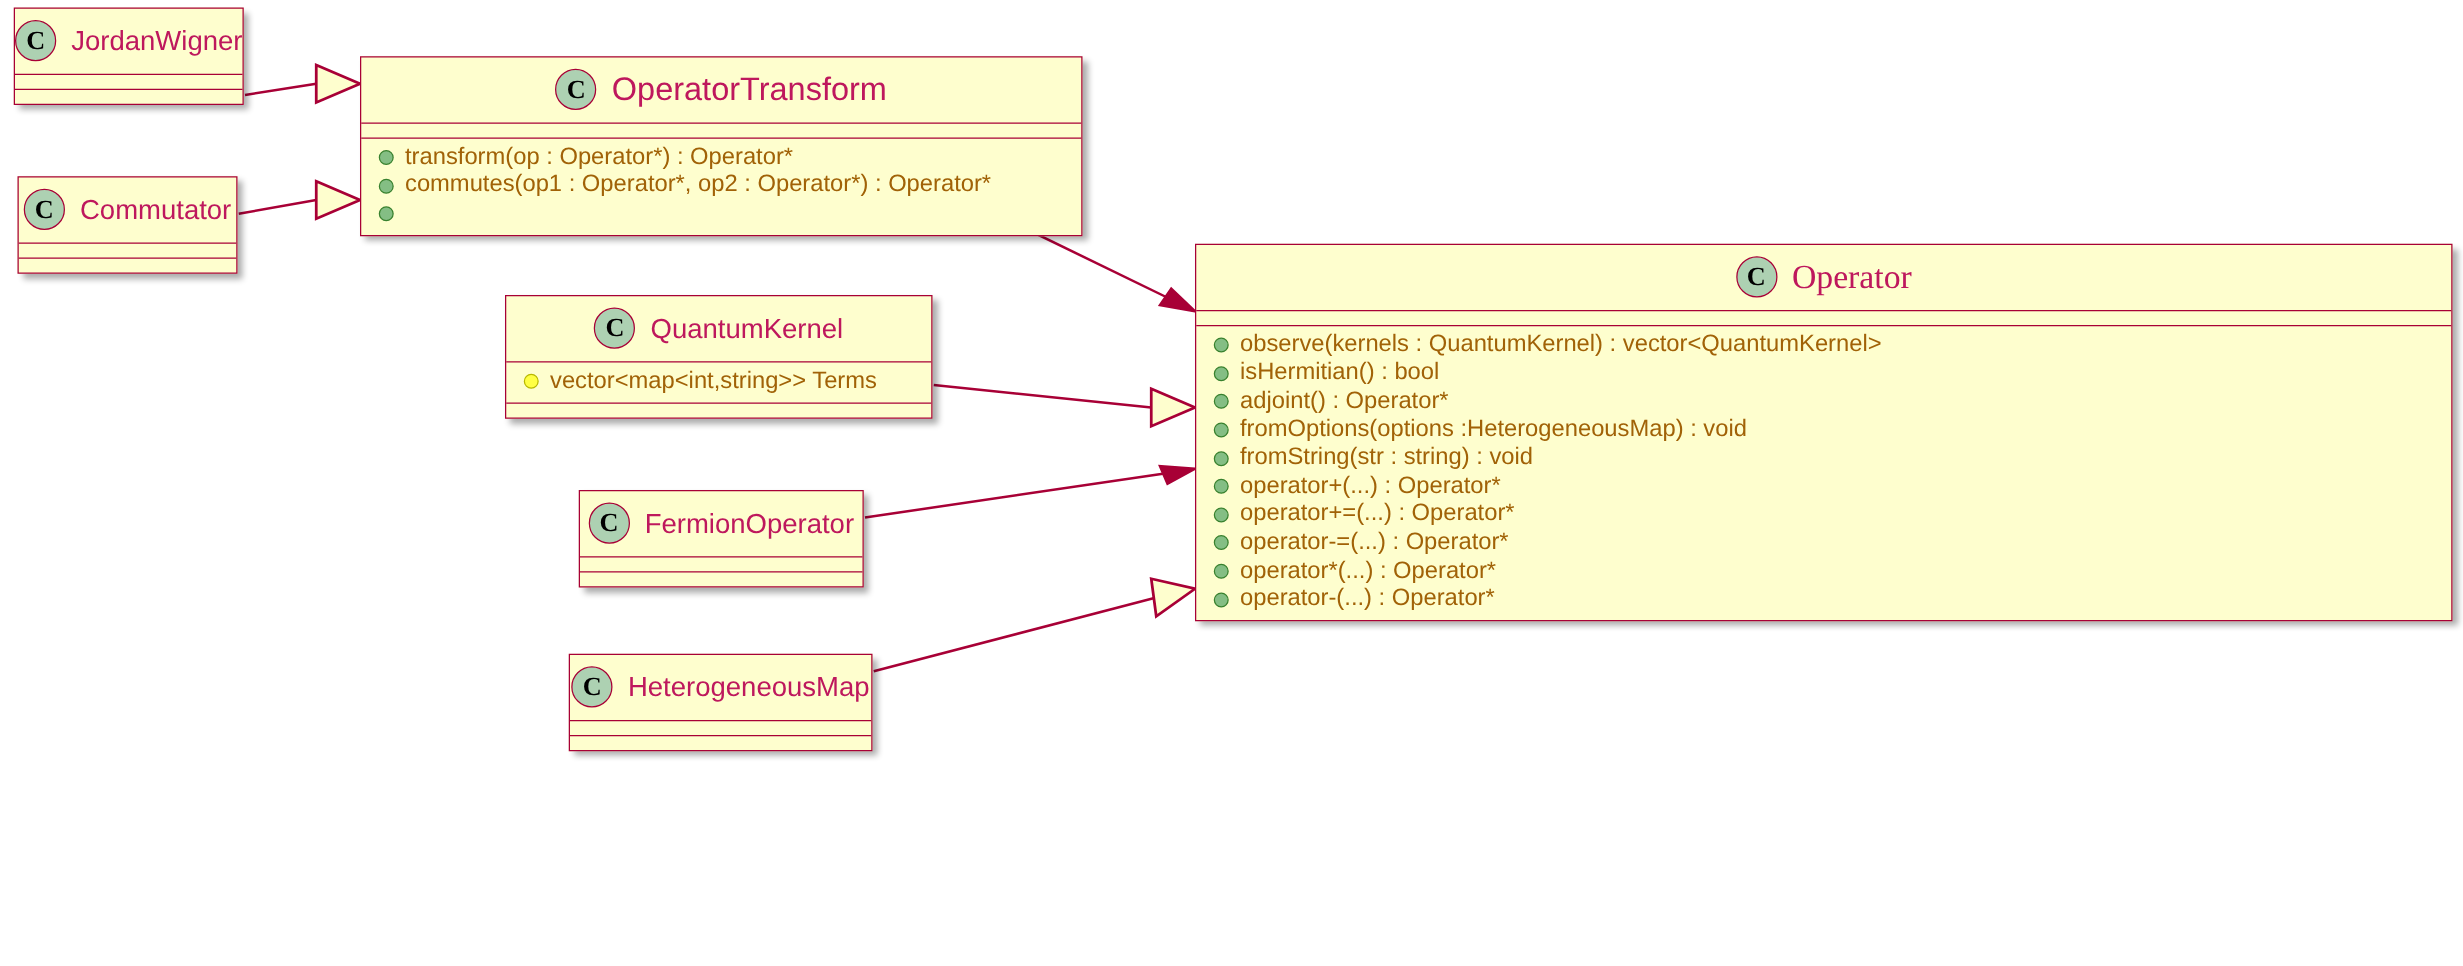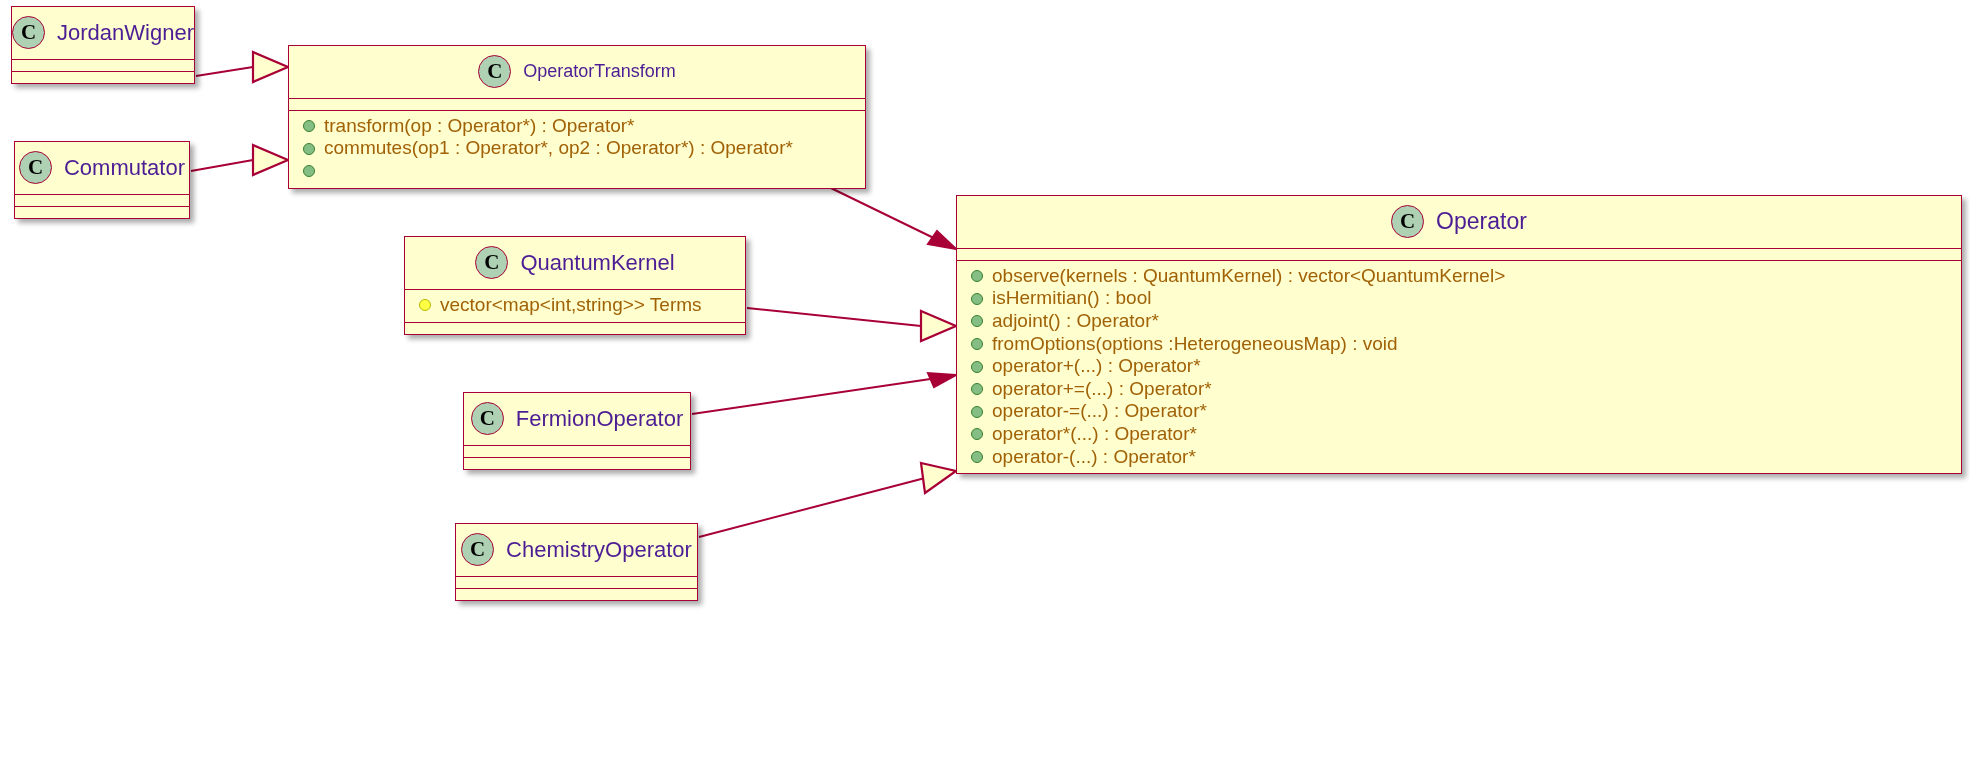--- a/index.html
+++ b/index.html
@@ -31,21 +31,21 @@
   }
   .cls-badge{
     width:31px;height:31px;border-radius:50%;
     background:#ADD1B2;border:1.5px solid #A80036;
     display:flex;align-items:center;justify-content:center;
     font-weight:bold;font-size:21px;color:#000;
     font-family:"Liberation Serif","DejaVu Serif",serif;
     line-height:1;flex:0 0 auto;
   }
   .cls-name{
-    font-size:22px;color:#4c1d95;white-space:nowrap;
+    font-size:22px;color:#be185d;white-space:nowrap;
   }
   .uml-sep{height:0;border-top:1.6px solid #A80036;}
   .uml-compartment{padding:4px 0 5px 0;}
   .uml-compartment.empty{height:11px;padding:0;}
   .member{
     display:flex;align-items:center;gap:9px;
     padding:1px 10px 1px 14px;
     font-size:19px;color:#a16207;white-space:nowrap;
     line-height:1.1;
     height:20.6px;
@@ -59,22 +59,22 @@
 
   
   #cls-jordanwigner{left:11px;  top:6px;   width:184px;}
   #cls-commutator  {left:14px;  top:141px; width:176px;}
   #cls-operatortransform{left:288px; top:45px;  width:578px;}
   #cls-paulioperator{left:404px; top:236px; width:342px;}
   #cls-fermionoperator{left:463px;top:392px; width:228px;}
   #cls-chemistryoperator{left:455px;top:523px;width:243px;}
   #cls-operator    {left:956px; top:195px; width:1006px;}
 
-  #cls-operator .cls-name{font-size:23px;}
-  #cls-operatortransform .cls-name{font-size:18px;}
+  #cls-operator .cls-name{font-size:27px;font-family:Liberation Serif, serif;}
+  #cls-operatortransform .cls-name{font-size:26px;}
 </style>
 </head>
 <body>
 
 <div id="canvas">
 
   <svg class="edges" viewBox="0 0 1970 773" xmlns="http://www.w3.org/2000/svg">
 
     <g>
       <line x1="196" y1="76" x2="253" y2="67" stroke="#A80036" stroke-width="2"></line>
@@ -175,21 +175,21 @@
     </div>
     <div class="uml-sep"></div>
     <div class="uml-compartment empty"></div>
     <div class="uml-sep"></div>
     <div class="uml-compartment empty"></div>
   </div>
 
   <div class="uml-class" id="cls-chemistryoperator">
     <div class="uml-head">
       <span class="cls-badge">C</span>
-      <span class="cls-name">ChemistryOperator</span>
+      <span class="cls-name">HeterogeneousMap</span>
     </div>
     <div class="uml-sep"></div>
     <div class="uml-compartment empty"></div>
     <div class="uml-sep"></div>
     <div class="uml-compartment empty"></div>
   </div>
 
   <div class="uml-class" id="cls-operator">
     <div class="uml-head">
       <span class="cls-badge">C</span>
@@ -210,20 +210,24 @@
       <div class="member">
           <span class="vis-dot vis-public"></span>
           <span>adjoint() : Operator*</span>
         </div>
       <div class="member">
           <span class="vis-dot vis-public"></span>
           <span>fromOptions(options :HeterogeneousMap) : void</span>
         </div>
       <div class="member">
           <span class="vis-dot vis-public"></span>
+          <span>fromString(str : string) : void</span>
+        </div>
+      <div class="member">
+          <span class="vis-dot vis-public"></span>
           <span>operator+(...) : Operator*</span>
         </div>
       <div class="member">
           <span class="vis-dot vis-public"></span>
           <span>operator+=(...) : Operator*</span>
         </div>
       <div class="member">
           <span class="vis-dot vis-public"></span>
           <span>operator-=(...) : Operator*</span>
         </div>

